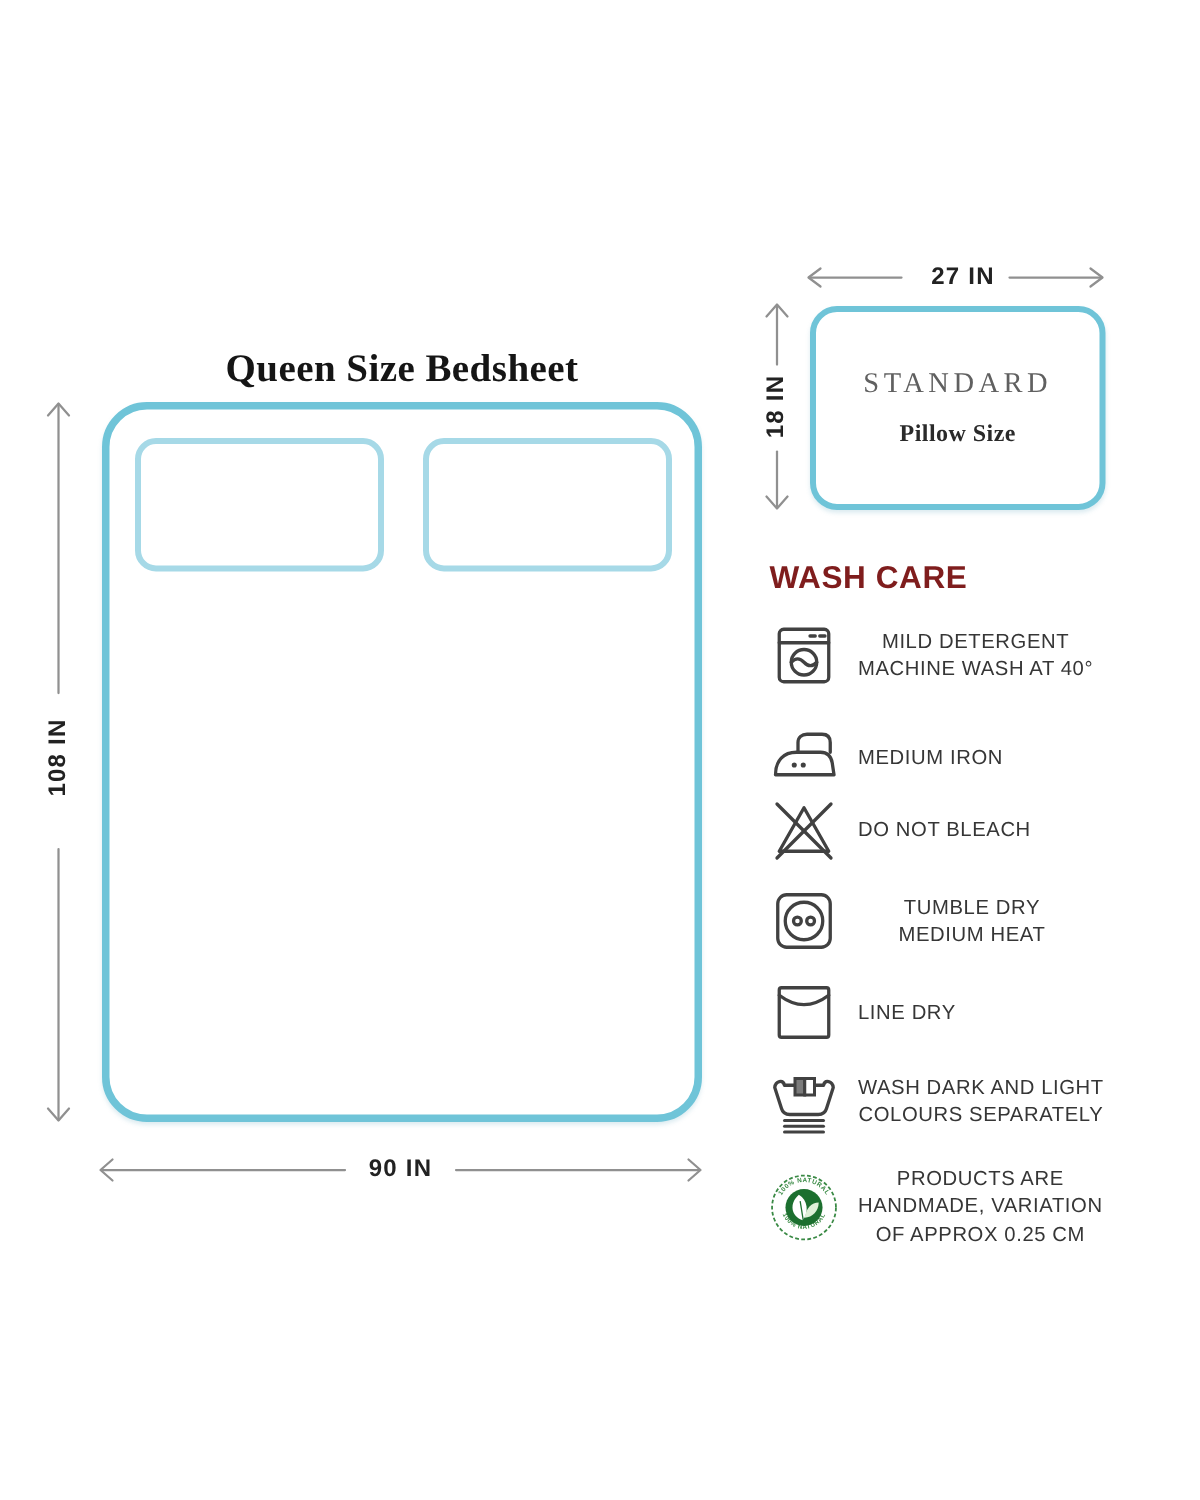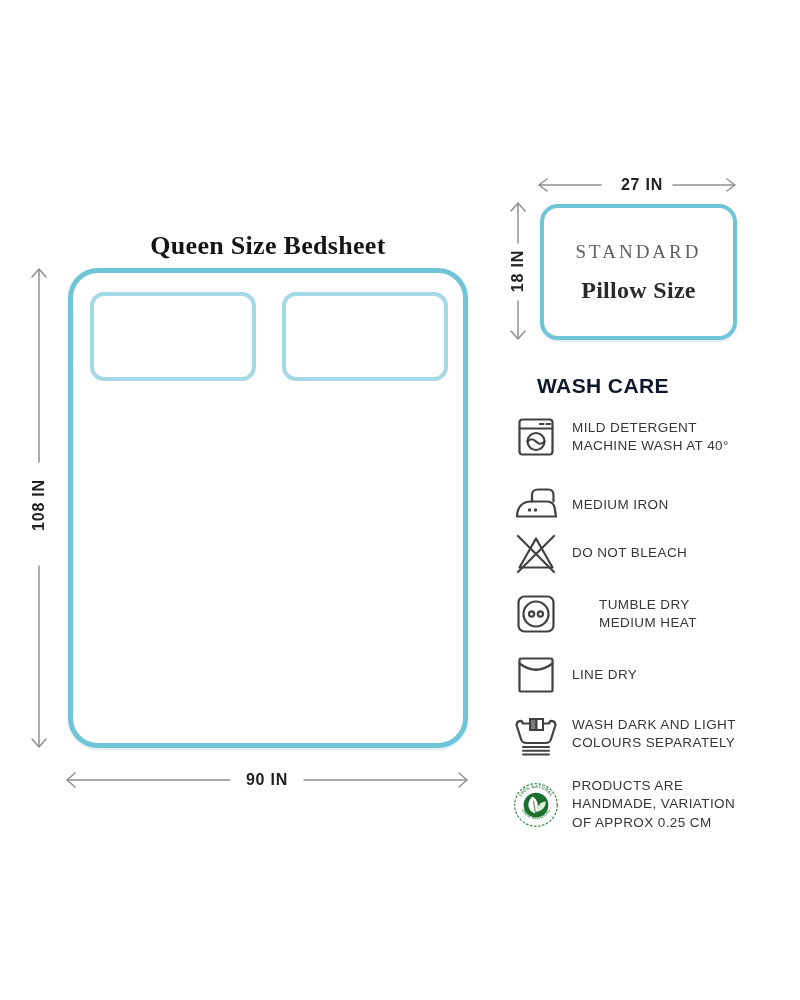--- a/index.html
+++ b/index.html
@@ -19,29 +19,29 @@
   .dim-svg{position:absolute;}
   .dim-svg polyline,.dim-svg line{stroke:#909090;stroke-width:1.5;fill:none;stroke-linecap:round;stroke-linejoin:round;}
   .dim-label{position:absolute;text-align:center;font-size:16px;font-weight:700;color:#222;letter-spacing:.8px;white-space:nowrap;}
   .dim-label.vertical{transform:rotate(-90deg);}
 
   
   .pillow-box{position:absolute;left:540px;top:204px;width:197px;height:136px;box-sizing:border-box;
     border:4px solid #6fc4d8;border-radius:18px;background:#fff;display:flex;flex-direction:column;
     align-items:center;justify-content:center;gap:14px;box-shadow:0 2px 3px rgba(120,180,200,.25);}
   .pillow-box .l1{font-family:"Liberation Serif",serif;font-size:19px;color:#606060;letter-spacing:3px;}
-  .pillow-box .l2{font-family:"Liberation Serif",serif;font-size:24px;font-weight:700;color:#2a2a2a;letter-spacing:.3px;}
-
-  
-  .wash-heading{position:absolute;left:513px;top:374px;font-size:21px;font-weight:700;color:#0f172a;letter-spacing:.4px;margin-left:24px;}
+  .pillow-box .l2{font-family:"Liberation Serif",serif;font-size:16px;font-weight:700;color:#2a2a2a;letter-spacing:.3px;}
+
+  
+  .wash-heading{position:absolute;left:513px;top:374px;font-size:21px;font-weight:700;color:#7f1d1d;letter-spacing:.4px;}
   .care-row{position:absolute;left:513px;width:287px;display:flex;align-items:center;gap:13px;}
   .care-icon{flex:0 0 46px;width:46px;display:flex;align-items:center;justify-content:center;}
   .care-icon svg{display:block;}
   .care-icon .stroke{stroke:#414141;stroke-width:2.2;fill:none;stroke-linecap:round;stroke-linejoin:round;}
-  .care-text{font-size:13.5px;color:#363636;letter-spacing:.4px;line-height:1.36;white-space:pre-line;font-weight:500;}
+  .care-text{font-size:13.5px;color:#363636;letter-spacing:.4px;line-height:1.36;white-space:pre-line;font-weight:500;text-align:center;}
   .badge-arc-text{font-size:5px;font-weight:700;fill:#3a8a45;letter-spacing:.4px;}
 </style>
 </head>
 <body>
 
 <div id="canvas">
 
   <div class="sheet-title">Queen Size Bedsheet</div>
 
   <div class="bedsheet">

